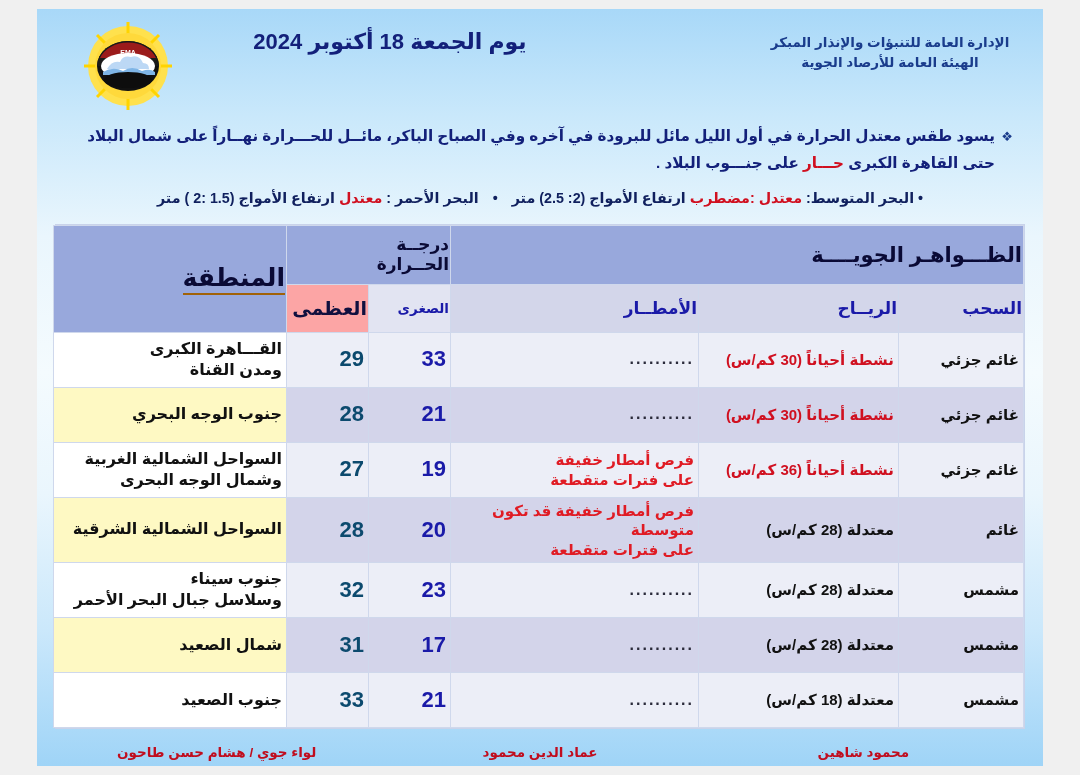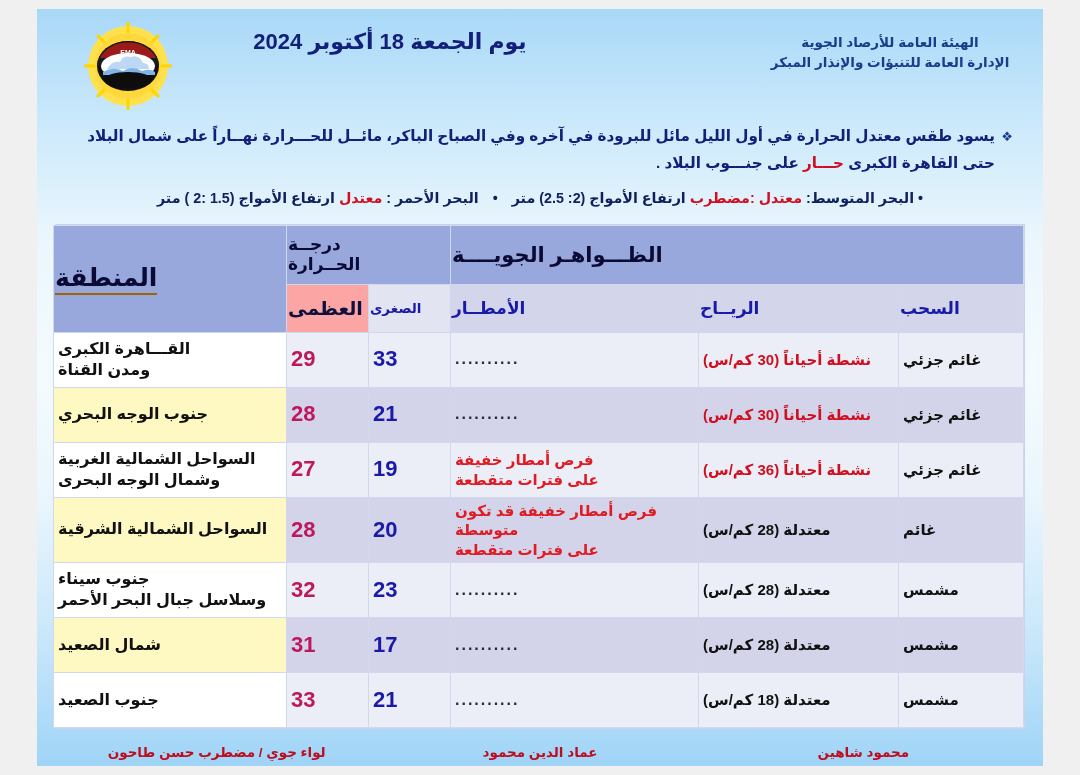--- a/index.html
+++ b/index.html
@@ -113,21 +113,21 @@
     background: #ffffff;
     border: 1px solid #c9d3ea;
   }
   table.forecast {
     border-collapse: collapse;
     width: 100%;
     table-layout: fixed;
   }
   table.forecast th, table.forecast td {
     border: 1px solid #cfd8ec;
-    text-align: left;
+    text-align: right;
     vertical-align: middle;
   }
 
   
   .hdr-top th {
     background: #98a8dc;
     color: #0a0a35;
     height: 56px;
     font-size: 21px;
     font-weight: bold;
@@ -168,21 +168,21 @@
     font-weight: bold;
     color: #111111;
     padding: 3px 4px;
     line-height: 1.3;
   }
   td.c-region {
     font-size: 16px;
     color: #111111;
   }
   td.c-max {
-    color: #be185d;
+    color: #0c4a6e;
     font-size: 22px;
     font-weight: bold;
   }
   td.c-min {
     color: #1a1aa8;
     font-size: 22px;
     font-weight: bold;
   }
   td.c-rain { font-size: 15px; }
   td.c-rain.rain-alert { color: #e01b24; }
@@ -243,22 +243,22 @@
           <ellipse cx="47" cy="44" rx="27" ry="13" fill="#ffffff"></ellipse>
           <path d="M26 47 q5 -9 13 -7 q3 -7 11 -5 q8 -3 12 6 q6 0 6 6 z" fill="#bcd8f5"></path>
           <path d="M22 50 q10 -6 20 -1 q9 -6 19 0 q8 -3 13 1 l0 3 l-52 0 z" fill="#7fb5e6"></path>
           <ellipse cx="47" cy="58" rx="24" ry="8" fill="#0d0d0d"></ellipse>
           <text x="47" y="33" text-anchor="middle" font-family="'Liberation Sans', sans-serif" font-size="7" font-weight="bold" fill="#ffffff">EMA</text>
         </g>
       </svg>
     </div>
 
     <div class="org-block">
+      <div>الإدارة العامة للتنبؤات والإنذار المبكر</div>
       <div>الهيئة العامة للأرصاد الجوية</div>
-      <div>الإدارة العامة للتنبؤات والإنذار المبكر</div>
     </div>
 
     <div class="title-block">
       <div class="title-sub">يوم  الجمعة 18  أكتوبر 2024</div>
     </div>
   </div>
 
   <div class="summary">
     <span class="bullet-diamond">❖</span><span>يسود طقس معتدل الحرارة في أول الليل مائل للبرودة في آخره وفي الصباح الباكر، مائــل للحـــرارة نهــاراً على شمال البلاد حتى القاهرة الكبرى </span><span class="hot">حـــار</span><span> على جنـــوب البلاد .</span>
   </div>
@@ -399,18 +399,18 @@
   <div class="footer" id="footer-signatures">
       <div class="sig">
         <div class="sig-name">محمود شاهين</div>
         <div class="sig-role">مديرعام التنبؤات والإنذار المبكر</div>
       </div>
       <div class="sig">
         <div class="sig-name">عماد الدين محمود</div>
         <div class="sig-role">رئيس الإدارة المركزية للتنبؤات والإنذار المبكر</div>
       </div>
       <div class="sig">
-        <div class="sig-name">لواء جوي / مضطرب حسن طاحون</div>
+        <div class="sig-name">لواء جوي / هشام حسن طاحون</div>
         <div class="sig-role">رئيس مجلس الإدارة</div>
       </div>
     </div>
 
 </div>
 
 </body></html>

